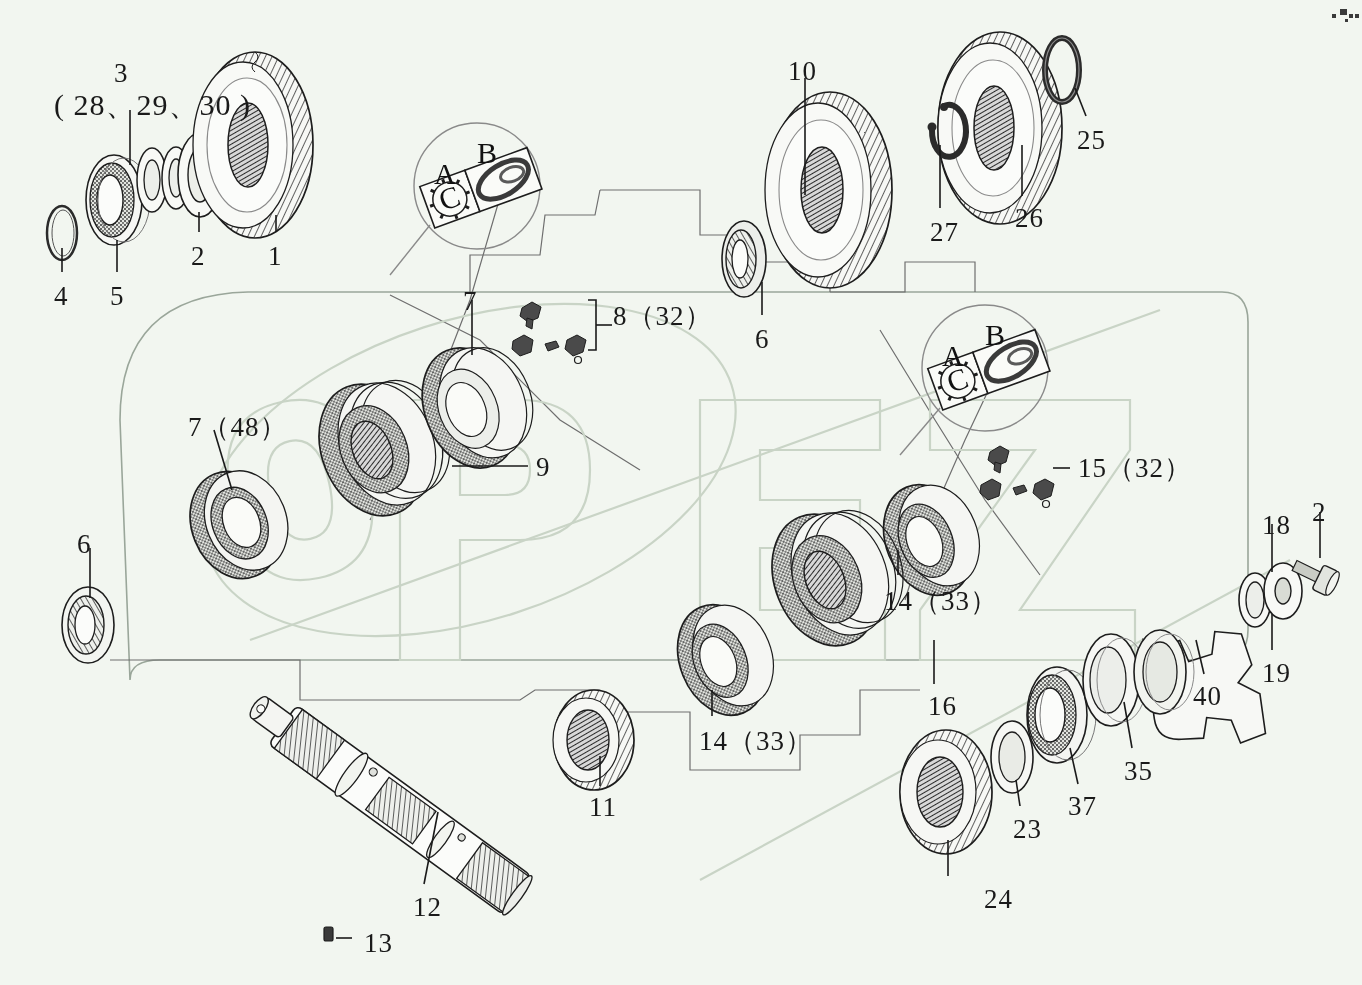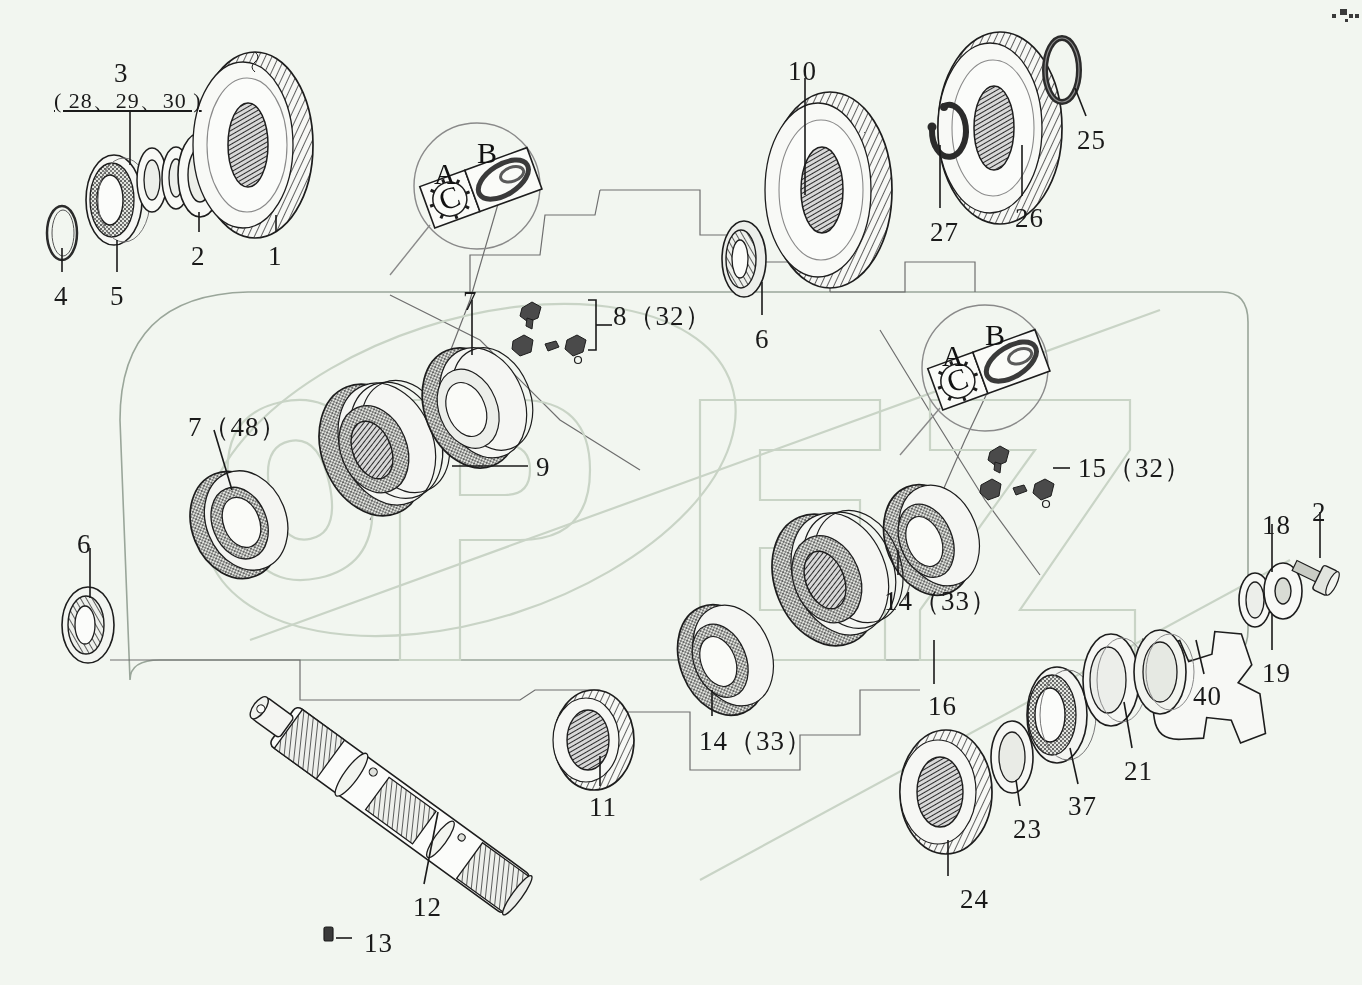--- a/index.html
+++ b/index.html
@@ -14,21 +14,21 @@
   svg.layer{position:absolute;left:0;top:0;width:1362px;height:985px;}
   .callnum{
     position:absolute;
     font-family:"Liberation Serif", serif;
     font-size:27px;
     color:#1a1a1a;
     letter-spacing:1px;
     white-space:nowrap;
     line-height:1;
   }
-  .callnum.small{font-size:22px;text-decoration:underline;}
+  .callnum.small{font-size:30px;}
   .ABC{
     font-family:"Liberation Serif", serif;
     font-size:30px;
     fill:#111;
   }
   .wm{fill:none;stroke:#c9d4c6;stroke-width:2.2;}
   .bg-outline{fill:none;stroke:#9aa69a;stroke-width:1.6;}
   .leader{stroke:#1a1a1a;stroke-width:1.6;fill:none;}
   .thinline{stroke:#6e6e6e;stroke-width:1.2;fill:none;}
 </style>
@@ -440,22 +440,22 @@
     <div class="callnum" style="left:413px;top:894px">12</div>
     <div class="callnum" style="left:364px;top:930px">13</div>
     <div class="callnum" style="left:884px;top:588px">14（33）</div>
     <div class="callnum" style="left:699px;top:728px">14（33）</div>
     <div class="callnum" style="left:1078px;top:455px">15（32）</div>
     <div class="callnum" style="left:928px;top:693px">16</div>
     <div class="callnum" style="left:1312px;top:499px">2</div>
     <div class="callnum" style="left:1262px;top:512px">18</div>
     <div class="callnum" style="left:1262px;top:660px">19</div>
     <div class="callnum" style="left:1193px;top:683px">40</div>
-    <div class="callnum" style="left:1124px;top:758px">21</div>
+    <div class="callnum" style="left:1124px;top:758px">35</div>
     <div class="callnum" style="left:1068px;top:793px">37</div>
     <div class="callnum" style="left:1013px;top:816px">23</div>
-    <div class="callnum" style="left:960px;top:886px">24</div>
+    <div class="callnum" style="left:984px;top:886px">24</div>
     <div class="callnum" style="left:1077px;top:127px">25</div>
     <div class="callnum" style="left:1015px;top:205px">26</div>
     <div class="callnum" style="left:930px;top:219px">27</div>
   </div>
 
 </div>
 
 </body></html>

